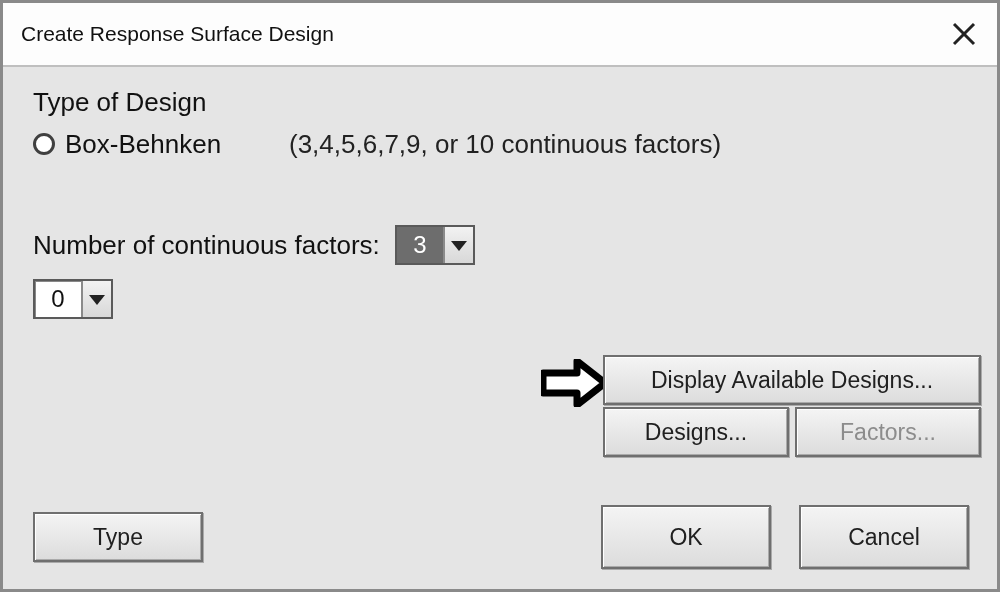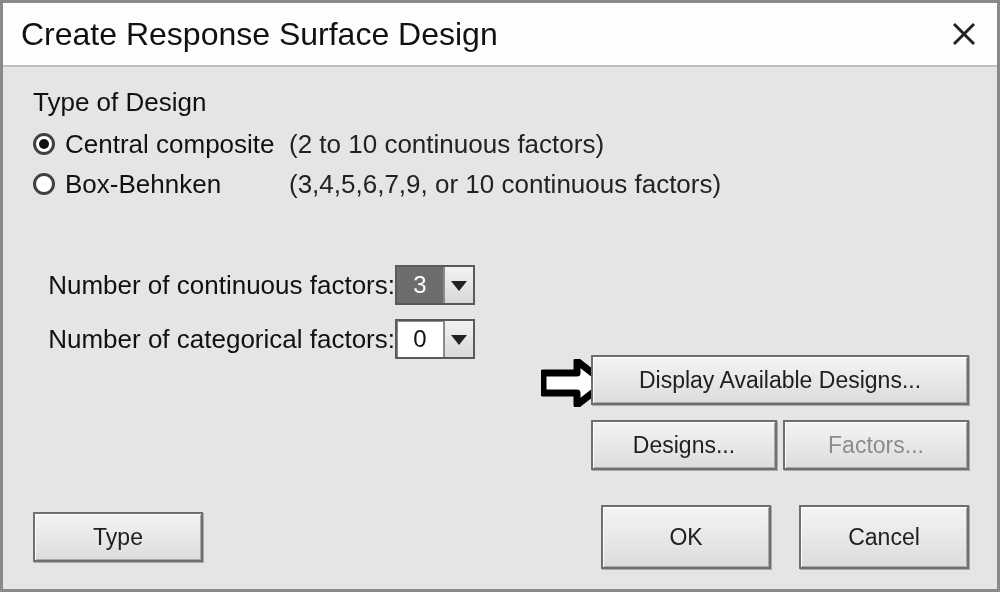--- a/index.html
+++ b/index.html
@@ -23,21 +23,21 @@
   .titlebar {
     height: 62px;
     background: #fdfdfd;
     border-bottom: 2px solid #bfbfbf;
     display: flex;
     align-items: center;
     justify-content: space-between;
     padding: 0 20px 0 18px;
   }
   .titlebar .title {
-    font-size: 32px;
+    font-size: 21px;
     font-weight: 400;
   }
   .close-x svg { display: block; }
   .body {
     flex: 1;
     position: relative;
     padding: 20px 30px 5px 30px;
   }
   .section-label {
     font-size: 26px;
@@ -70,21 +70,20 @@
   .radio-col-label { width: 224px; }
   .radio-hint { color: #222; }
   .factors-area {
     margin-top: 54px;
   }
   .factor-row {
     display: flex;
     align-items: center;
     font-size: 26px;
     height: 54px;
-    text-align: right;
   }
   .factor-label {
     width: 362px;
   }
   .combo {
     width: 80px;
     height: 40px;
     border: 2px solid #5a5a5a;
     box-shadow: inset 1px 1px 0 #888, inset -1px -1px 0 #fff;
     background: #fff;
@@ -116,27 +115,27 @@
   .arrow-annot {
     position: absolute;
     left: 538px;
     top: 292px;
     width: 66px;
     height: 48px;
   }
   .arrow-annot svg { display:block; }
   .btn-grid {
     position: absolute;
-    right: 28px;
+    right: 16px;
     top: 288px;
     width: 378px;
     display: grid;
     grid-template-columns: 186px 186px;
     grid-template-rows: 50px 50px 50px;
-    gap: 15px 6px;
+    gap: 2px 6px;
   }
   .btn {
     border: 2px solid #6f6f6f;
     background: linear-gradient(#f4f4f4, #dcdcdc);
     box-shadow: inset 1px 1px 0 #fff, inset -1px -1px 0 #aaa, 1px 1px 0 #aaa;
     display: flex;
     align-items: center;
     justify-content: center;
     font-size: 23px;
     color: #202020;
@@ -181,48 +180,40 @@
         <line x1="3" y1="3" x2="23" y2="23" stroke="#222" stroke-width="3"></line>
         <line x1="23" y1="3" x2="3" y2="23" stroke="#222" stroke-width="3"></line>
       </svg>
     </span>
   </div>
 
   <div class="body">
 
     <div class="section-label">Type of Design</div>
 
-    <div class="radio-row">
-      <span class="radio">
-          <span class="dot"></span>
-        </span>
-      <span class="radio-col-label">Central composite</span>
-      <span class="radio-hint">(2 to 10 continuous factors)</span>
-    </div>
 
     <div class="radio-row">
       <span class="radio"></span>
       <span class="radio-col-label">Box-Behnken</span>
       <span class="radio-hint">(3,4,5,6,7,9, or 10 continuous factors)</span>
     </div>
 
     <div class="factors-area">
       <div class="factor-row">
         <span class="factor-label">Number of continuous factors:</span>
         <div class="combo highlight">
           <span class="combo-val">3</span>
           <span class="combo-btn">
             <svg width="16" height="12" viewBox="0 0 16 12">
               <polygon points="0,2 16,2 8,12" fill="#222"></polygon>
             </svg>
           </span>
         </div>
       </div>
       <div class="factor-row">
-        <span class="factor-label">Number of categorical factors:</span>
         <div class="combo">
           <span class="combo-val">0</span>
           <span class="combo-btn">
             <svg width="16" height="12" viewBox="0 0 16 12">
               <polygon points="0,2 16,2 8,12" fill="#222"></polygon>
             </svg>
           </span>
         </div>
       </div>
     </div>

